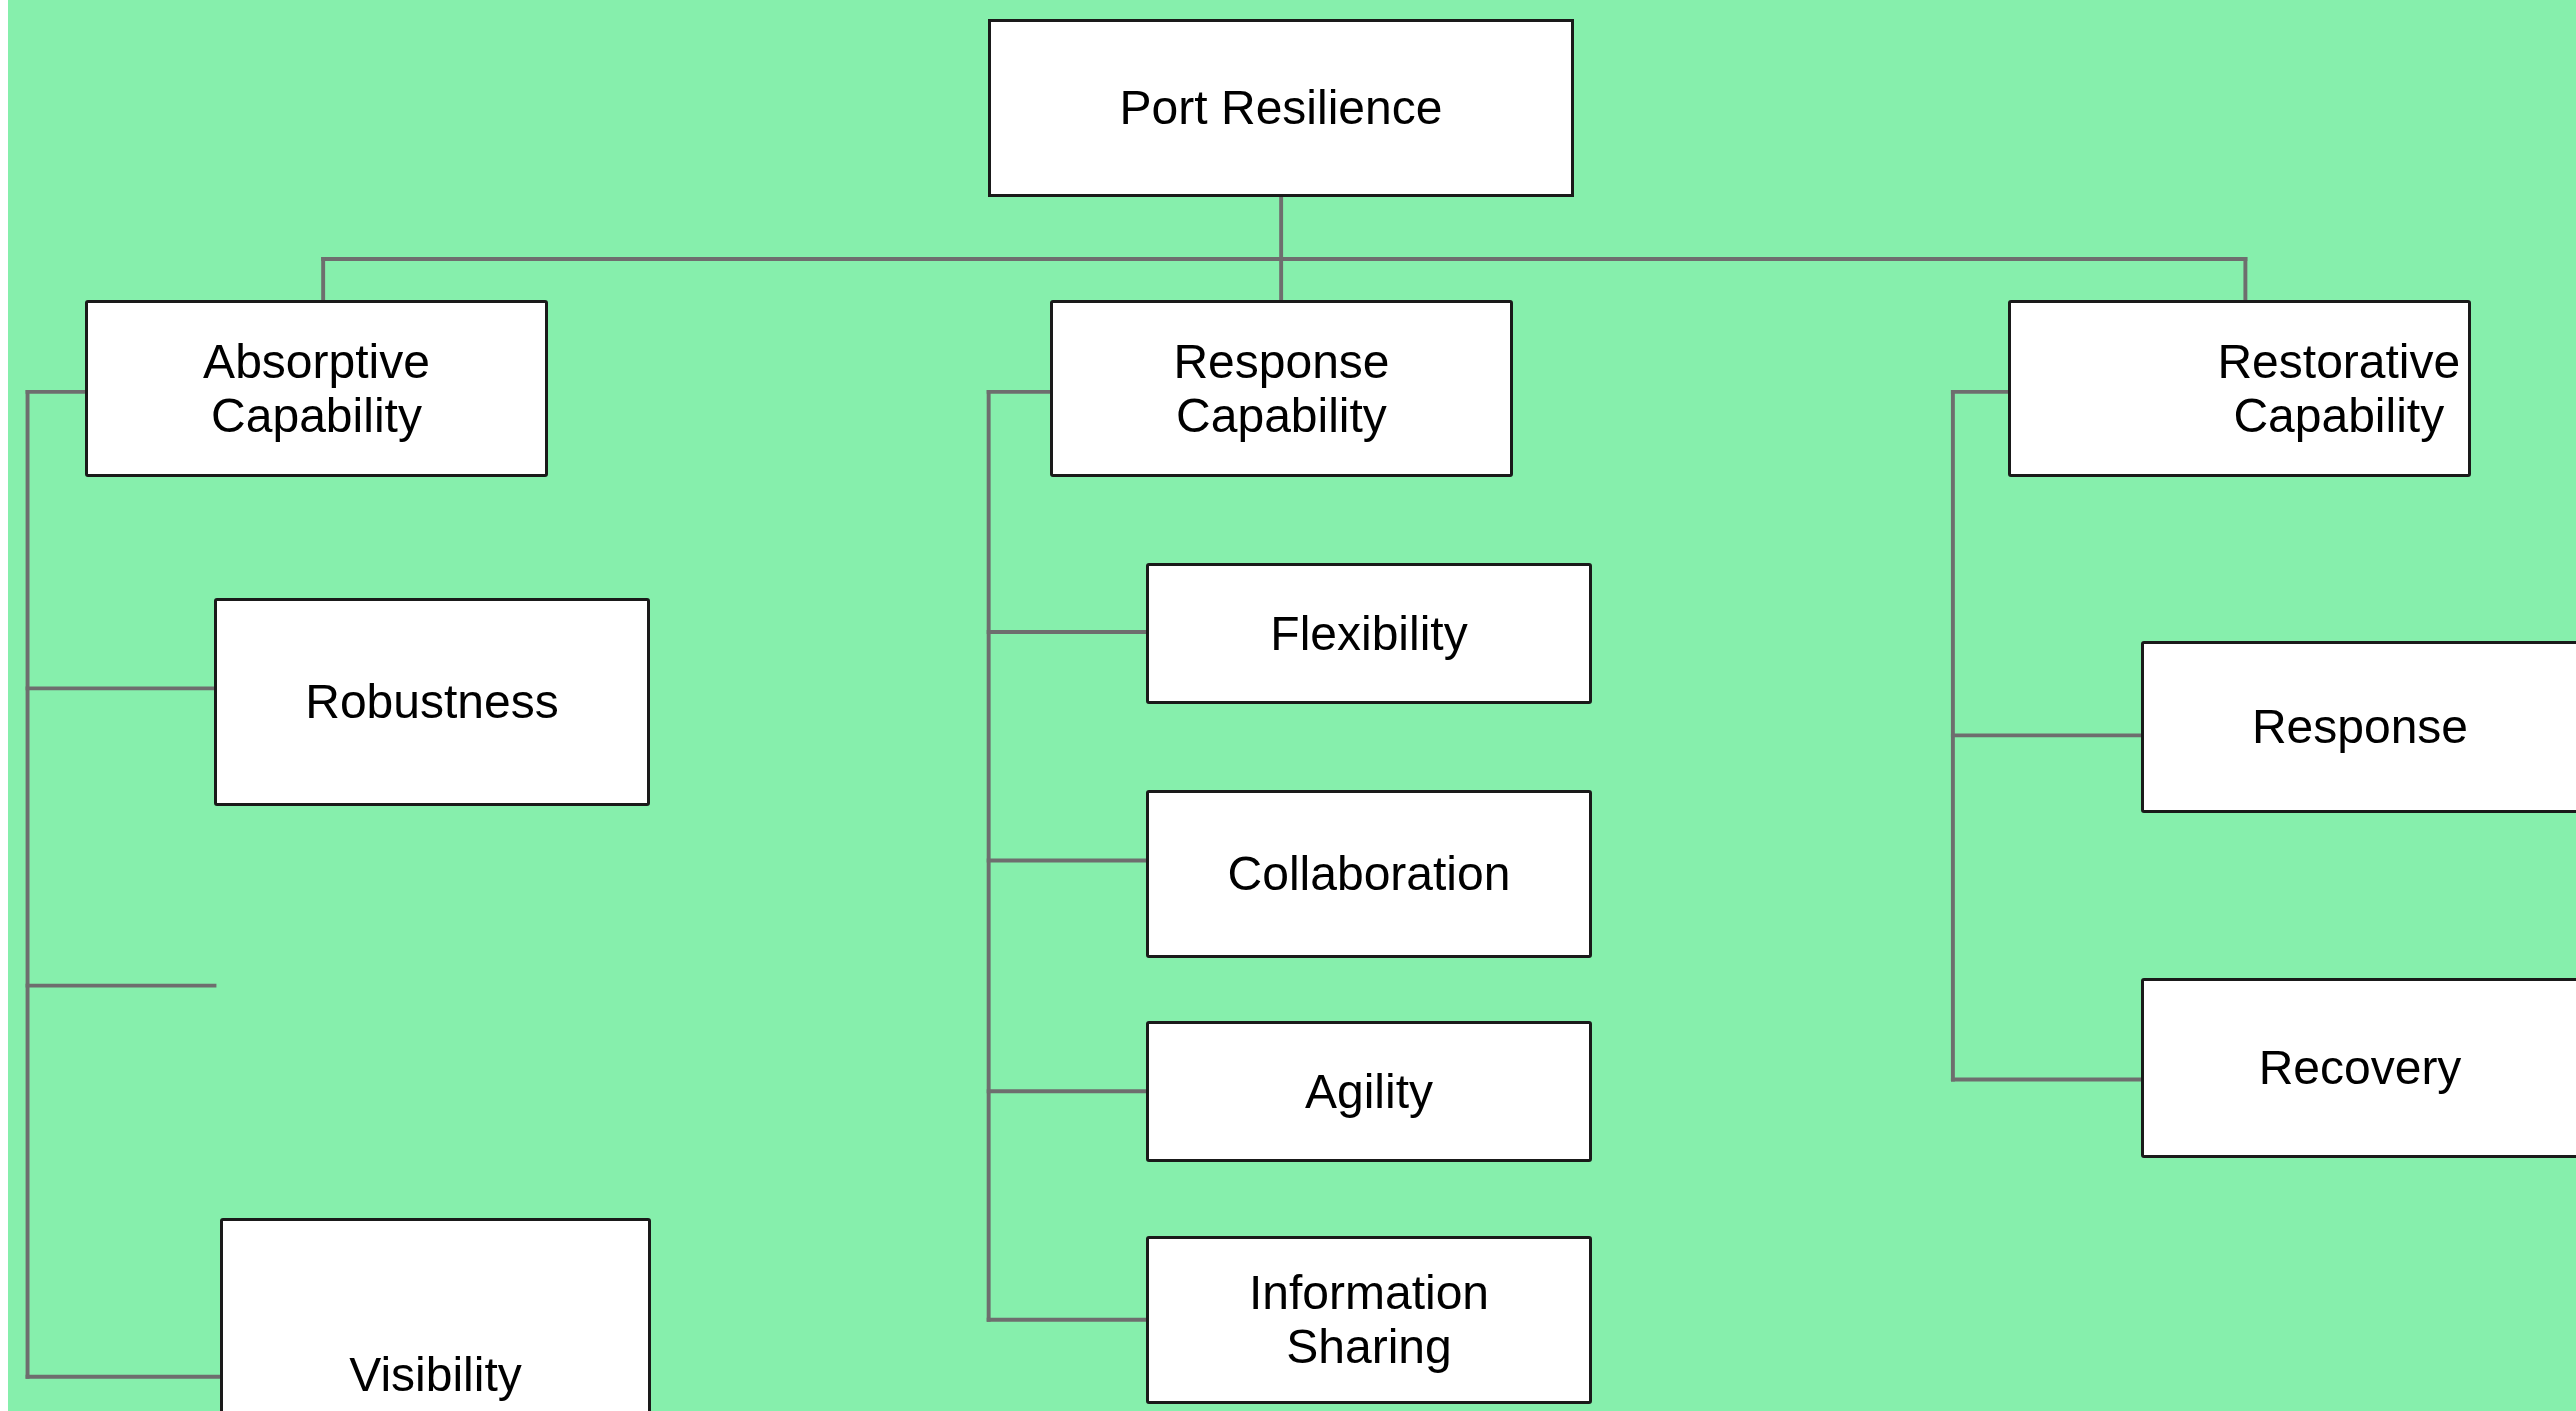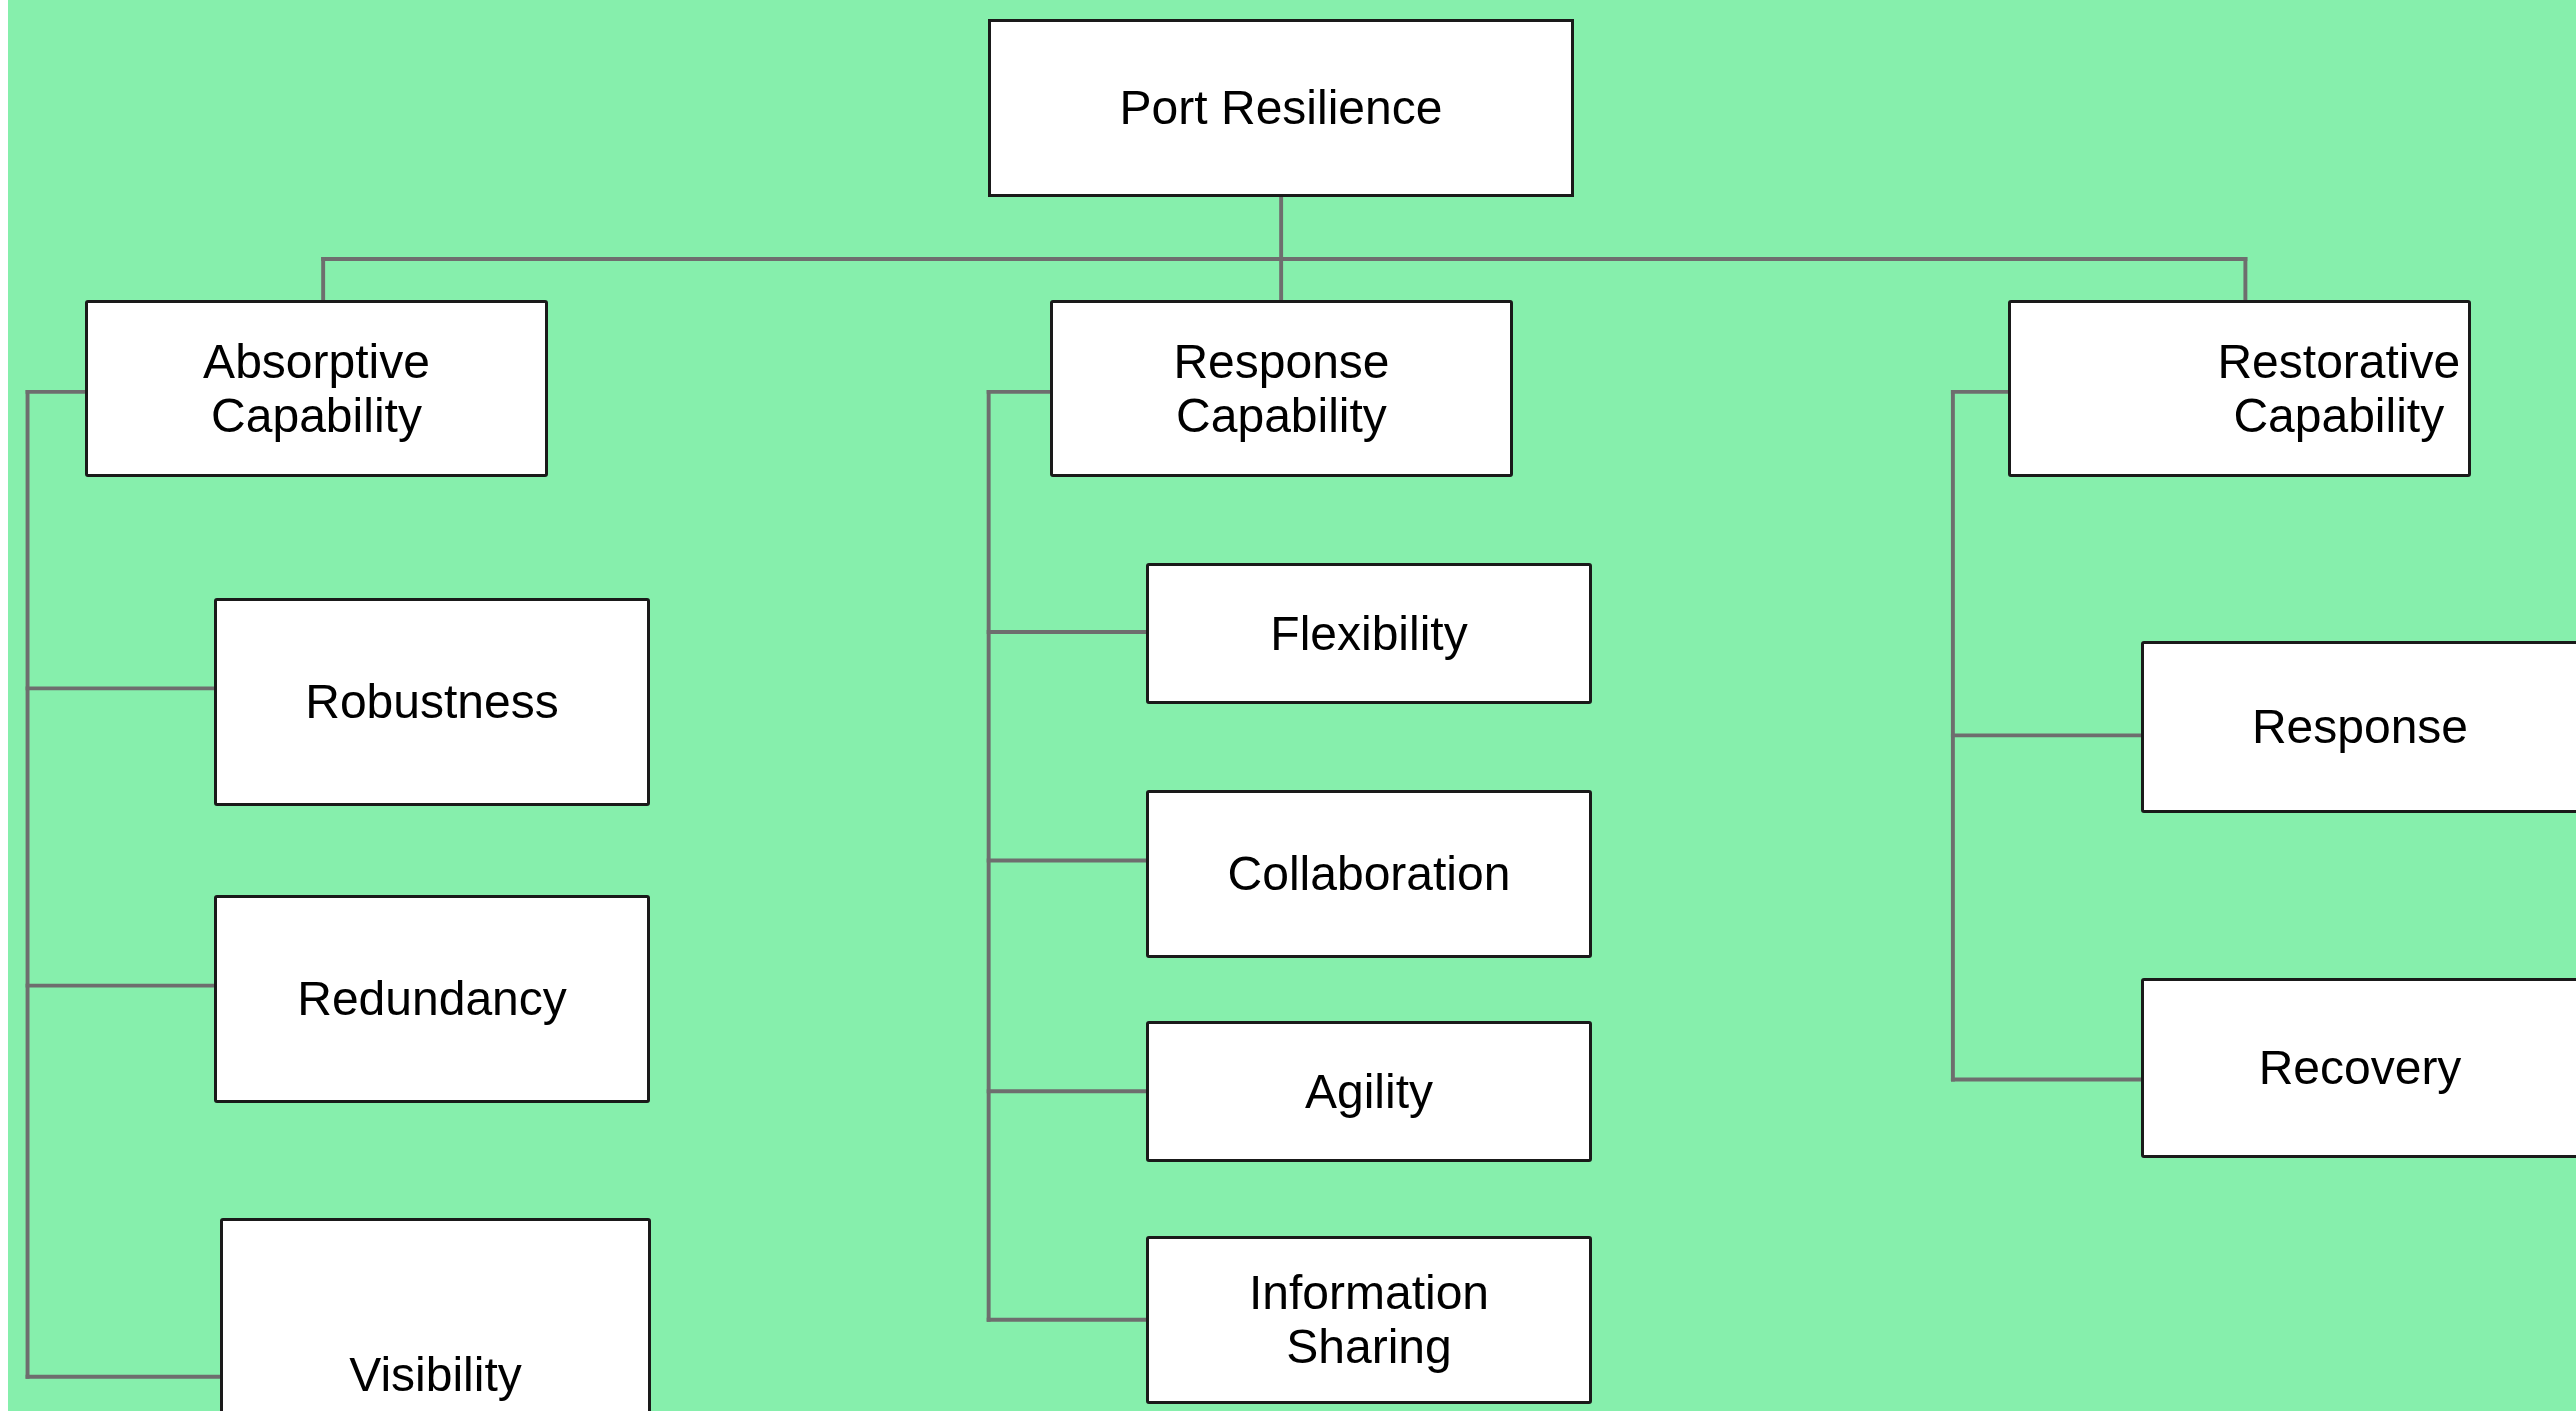--- a/index.html
+++ b/index.html
@@ -87,23 +87,20 @@
     <span class="label">Port Resilience</span>
   </div>
 
   <div class="node rounded fs-level2" style="left: 77px; top: 300px; width: 463px; height: 177px;">
     <span class="label">Absorptive
 Capability</span>
   </div>
   <div class="node rounded fs-leaf" style="left: 206px; top: 598px; width: 436px; height: 208px;">
     <span class="label">Robustness</span>
   </div>
-  <div class="node rounded fs-leaf" style="left: 206px; top: 895px; width: 436px; height: 208px;">
-    <span class="label">Redundancy</span>
-  </div>
   <div class="node rounded fs-leaf" style="left: 212px; top: 1218px; width: 431px; height: 313px;">
     <span class="label">Visibility</span>
   </div>
 
   <div class="node rounded fs-level2" style="left: 1042px; top: 300px; width: 463px; height: 177px;">
     <span class="label">Response
 Capability</span>
   </div>
   <div class="node rounded fs-leaf" style="left: 1138px; top: 563px; width: 446px; height: 141px;">
     <span class="label">Flexibility</span>

